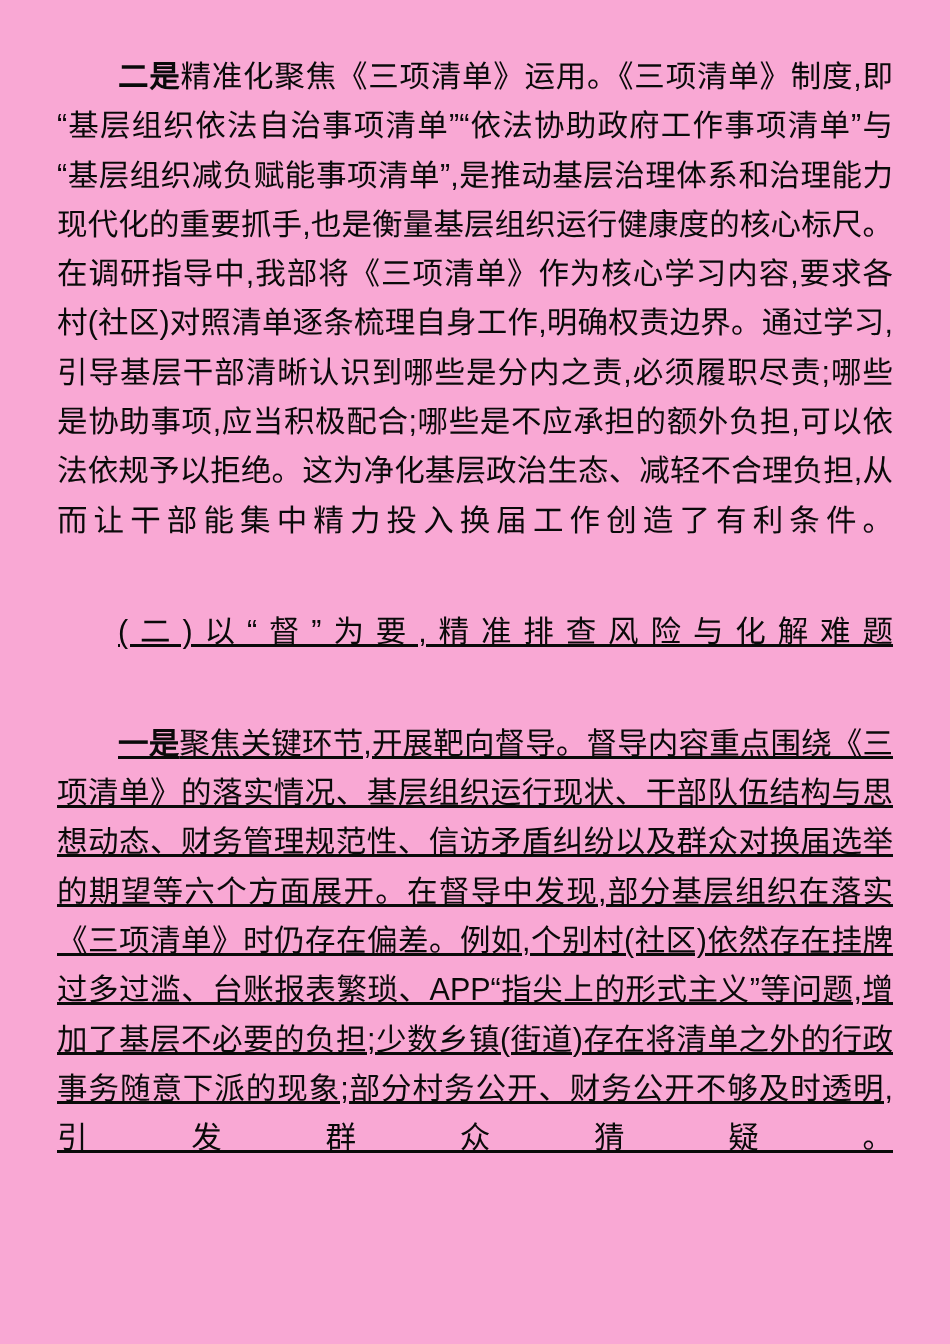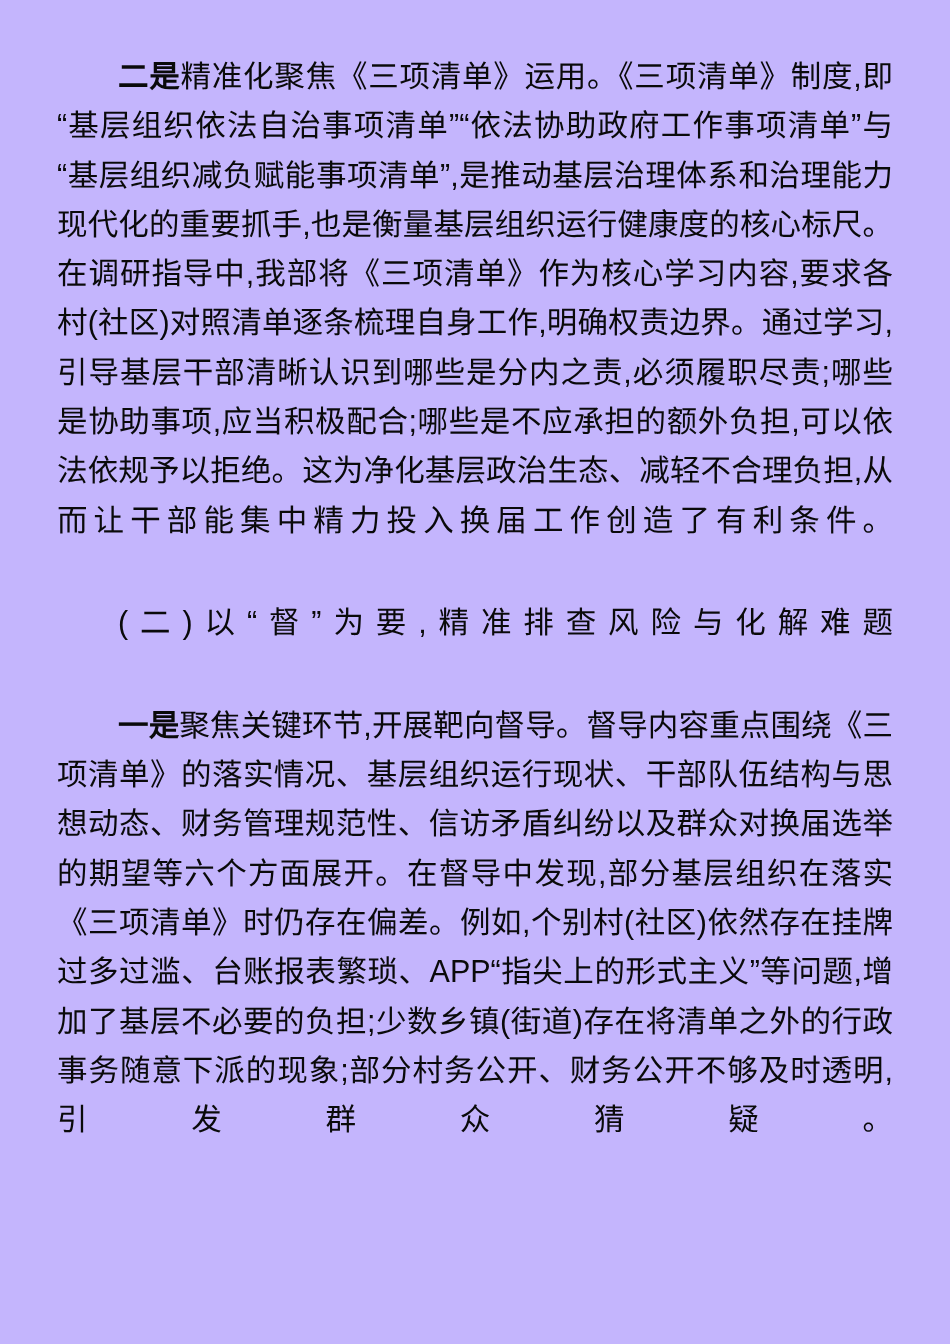--- a/index.html
+++ b/index.html
@@ -9,21 +9,21 @@
     background: #ffffff;
   }
   body {
     font-family: "Liberation Sans", "DejaVu Sans", sans-serif;
     color: #000000;
   }
   .page {
     position: relative;
     width: 950px;
     height: 1344px;
-    background: #c4b5fd;
+    background: #f9a8d4;
     box-sizing: border-box;
     overflow: hidden;
   }
   .page-body {
     position: absolute;
     left: 57px;
     top: 52px;
     width: 836px;
   }
   .para {
@@ -32,21 +32,22 @@
     line-height: 49.3px;
     letter-spacing: 0px;
     text-align: justify;
     text-justify: inter-ideograph;
     text-indent: 2em;
     word-break: break-all;
     color: #0a0a0a;
     font-weight: 400;
   }
   .para + .para {
-    margin-top: 4px;
+    margin-top: 13px;
+    text-decoration: underline;
   }
   .lead {
     font-weight: 700;
   }
   
   .para::after {
     content: "";
     display: inline-block;
     width: 100%;
   }

